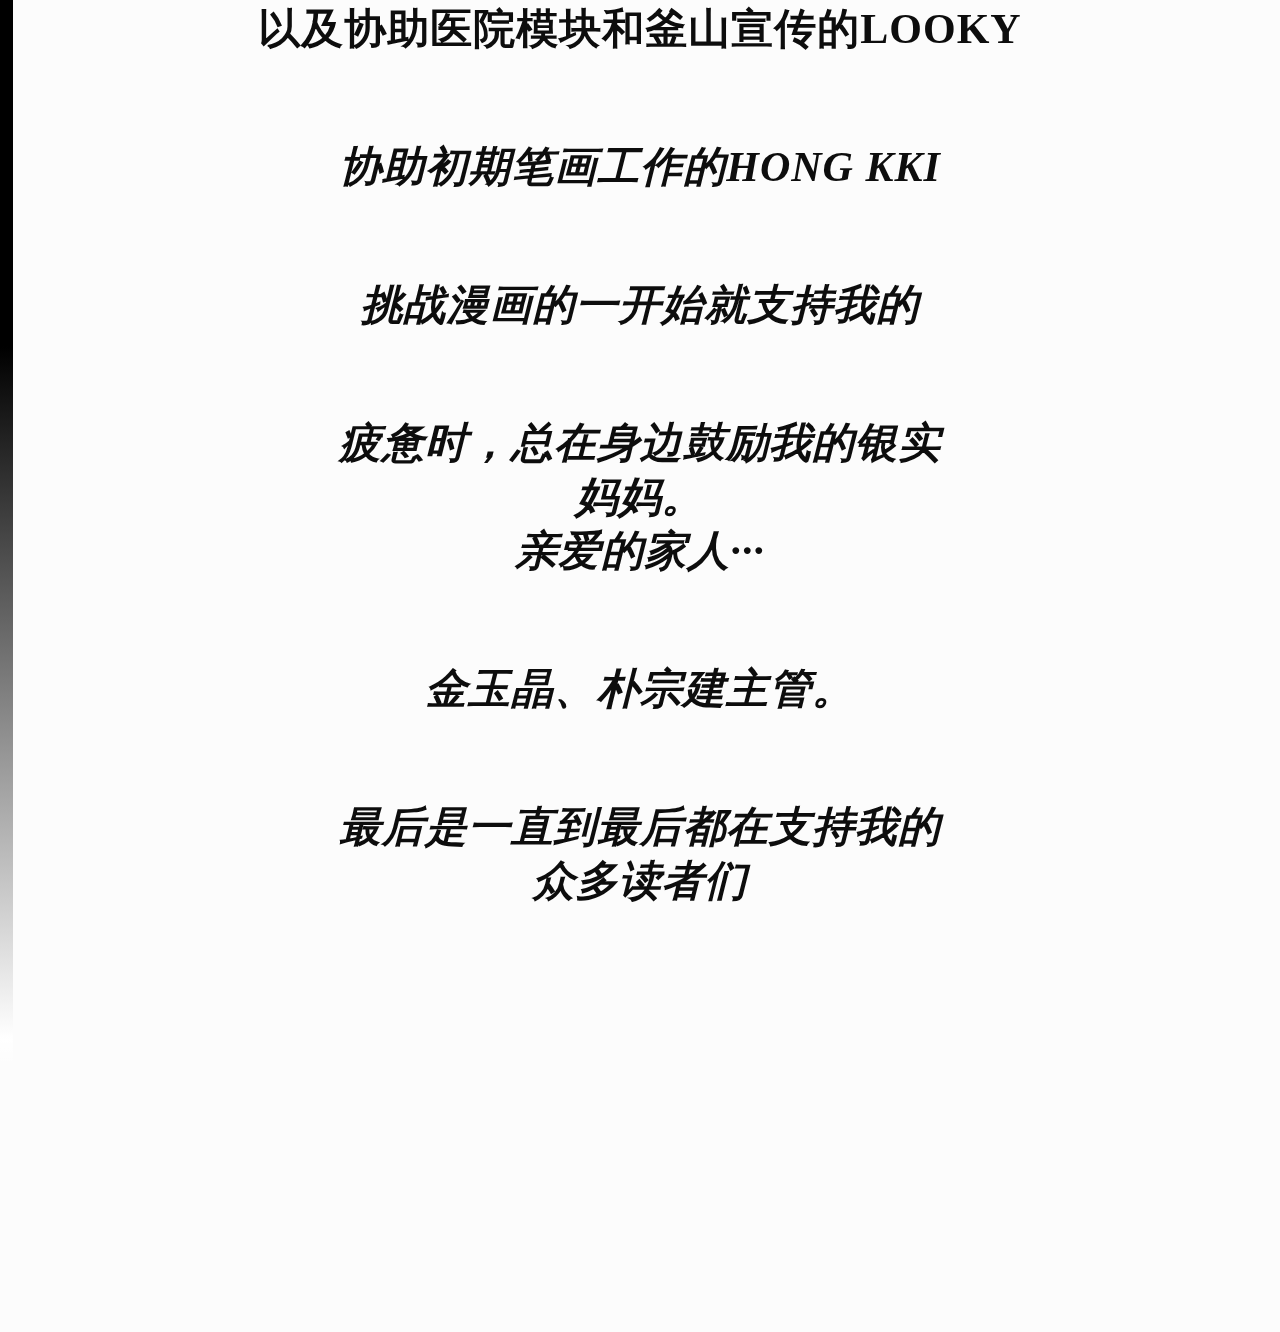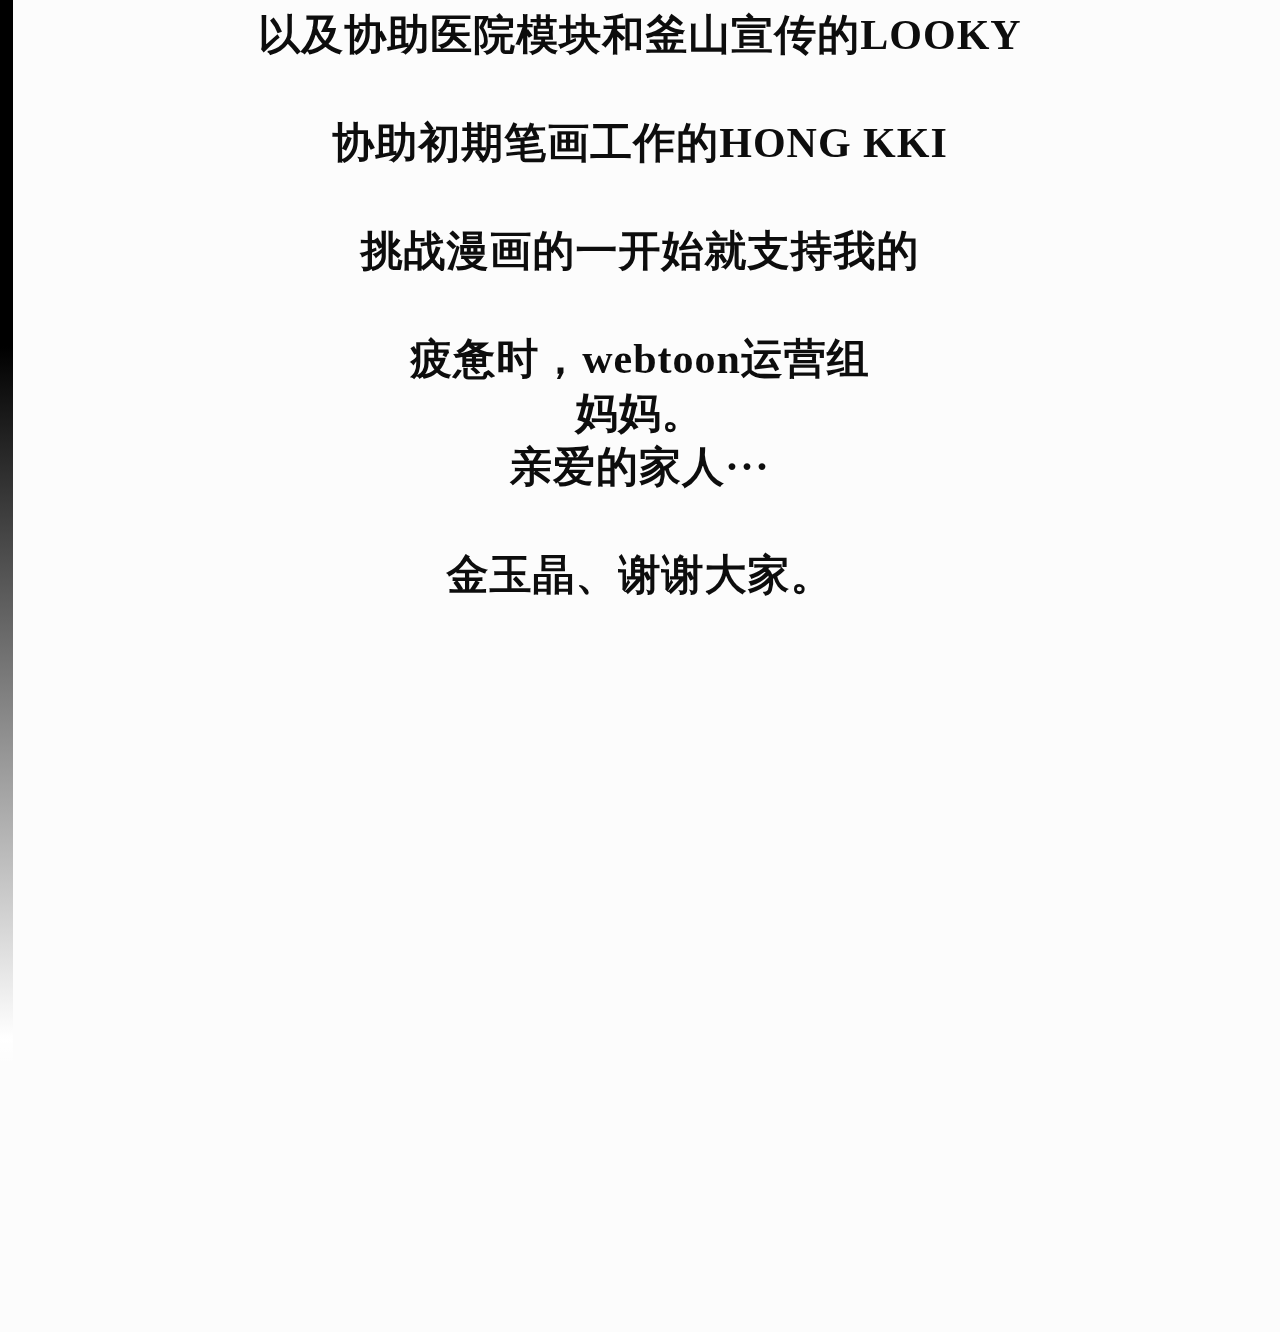--- a/index.html
+++ b/index.html
@@ -25,30 +25,31 @@
       #000000 0%,
       #000000 26%,
       #ffffff 78%,
       rgba(255,255,255,0) 80%);
   }
   .credits {
     position: absolute;
     top: 0;
     left: 0;
     right: 0;
-    padding-top: 8px;
+    padding-top: 2px;
     text-align: center;
     color: #0d0d0d;
     font-weight: 700;
     font-size: 42px;
     line-height: 54px;
     letter-spacing: 1px;
   }
   .stanza + .stanza {
-    margin-top: 54px;
+    margin-top: 84px;
+    font-style: italic;
   }
   .credit-line {
     white-space: nowrap;
   }
 </style>
 </head>
 <body>
 
 <div class="page" style="background: rgb(252, 252, 252);">
   <div class="edge-gradient"></div>
@@ -56,21 +57,25 @@
       <div class="stanza">
         <div class="credit-line">以及协助医院模块和釜山宣传的LOOKY</div>
       </div>
       <div class="stanza">
         <div class="credit-line">协助初期笔画工作的HONG KKI</div>
       </div>
       <div class="stanza">
         <div class="credit-line">挑战漫画的一开始就支持我的</div>
       </div>
       <div class="stanza">
-        <div class="credit-line">疲惫时，webtoon运营组</div>
+        <div class="credit-line">疲惫时，总在身边鼓励我的银实</div>
         <div class="credit-line">妈妈。</div>
         <div class="credit-line">亲爱的家人···</div>
       </div>
       <div class="stanza">
-        <div class="credit-line">金玉晶、谢谢大家。</div>
+        <div class="credit-line">金玉晶、朴宗建主管。</div>
+      </div>
+      <div class="stanza">
+        <div class="credit-line">最后是一直到最后都在支持我的</div>
+        <div class="credit-line">众多读者们</div>
       </div>
     </div>
 </div>
 
 </body></html>

